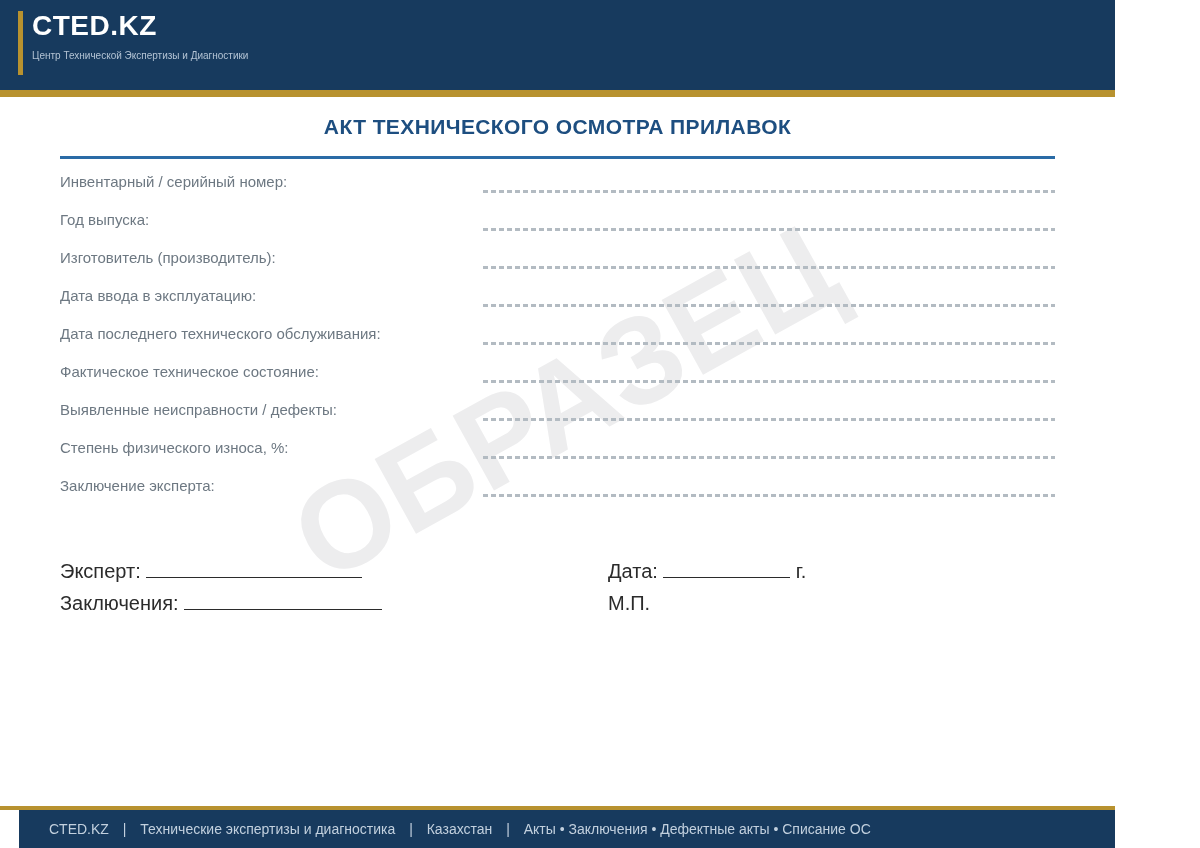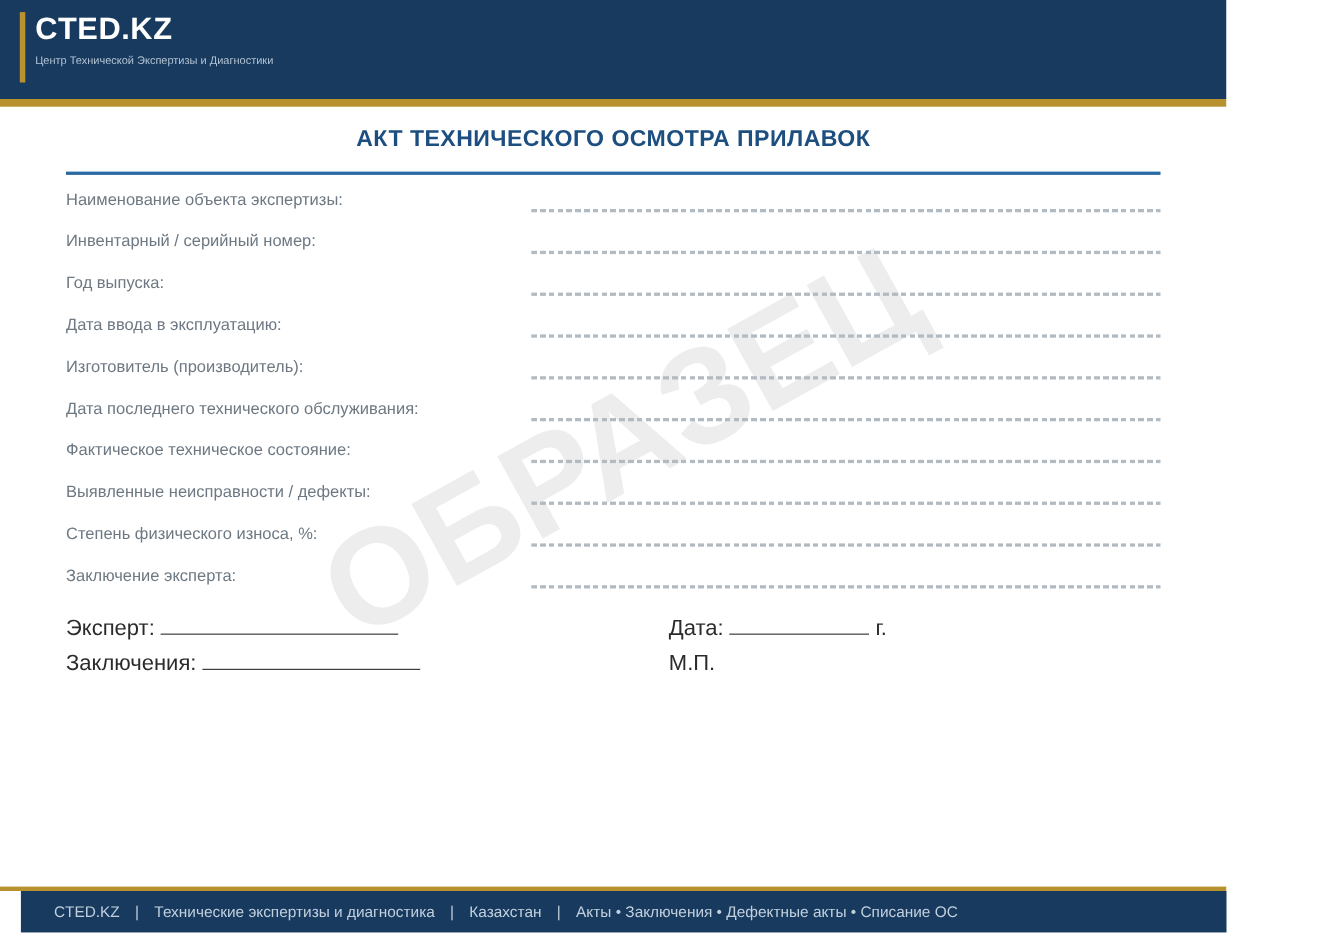--- a/index.html
+++ b/index.html
@@ -182,37 +182,33 @@
   </header>
   <div class="gold-divider"></div>
 
   <div class="watermark">ОБРАЗЕЦ</div>
 
   <h1 class="doc-title">АКТ ТЕХНИЧЕСКОГО ОСМОТРА ПРИЛАВОК</h1>
   <div class="title-rule"></div>
 
   <div class="form">
     <div class="form-row">
-      <span class="form-label">Наименование объекта экспертизы:</span>
-      <span class="fill-line"></span>
-    </div>
-    <div class="form-row">
       <span class="form-label">Инвентарный / серийный номер:</span>
       <span class="fill-line"></span>
     </div>
     <div class="form-row">
       <span class="form-label">Год выпуска:</span>
       <span class="fill-line"></span>
     </div>
     <div class="form-row">
+      <span class="form-label">Изготовитель (производитель):</span>
+      <span class="fill-line"></span>
+    </div>
+    <div class="form-row">
       <span class="form-label">Дата ввода в эксплуатацию:</span>
-      <span class="fill-line"></span>
-    </div>
-    <div class="form-row">
-      <span class="form-label">Изготовитель (производитель):</span>
       <span class="fill-line"></span>
     </div>
     <div class="form-row">
       <span class="form-label">Дата последнего технического обслуживания:</span>
       <span class="fill-line"></span>
     </div>
     <div class="form-row">
       <span class="form-label">Фактическое техническое состояние:</span>
       <span class="fill-line"></span>
     </div>

